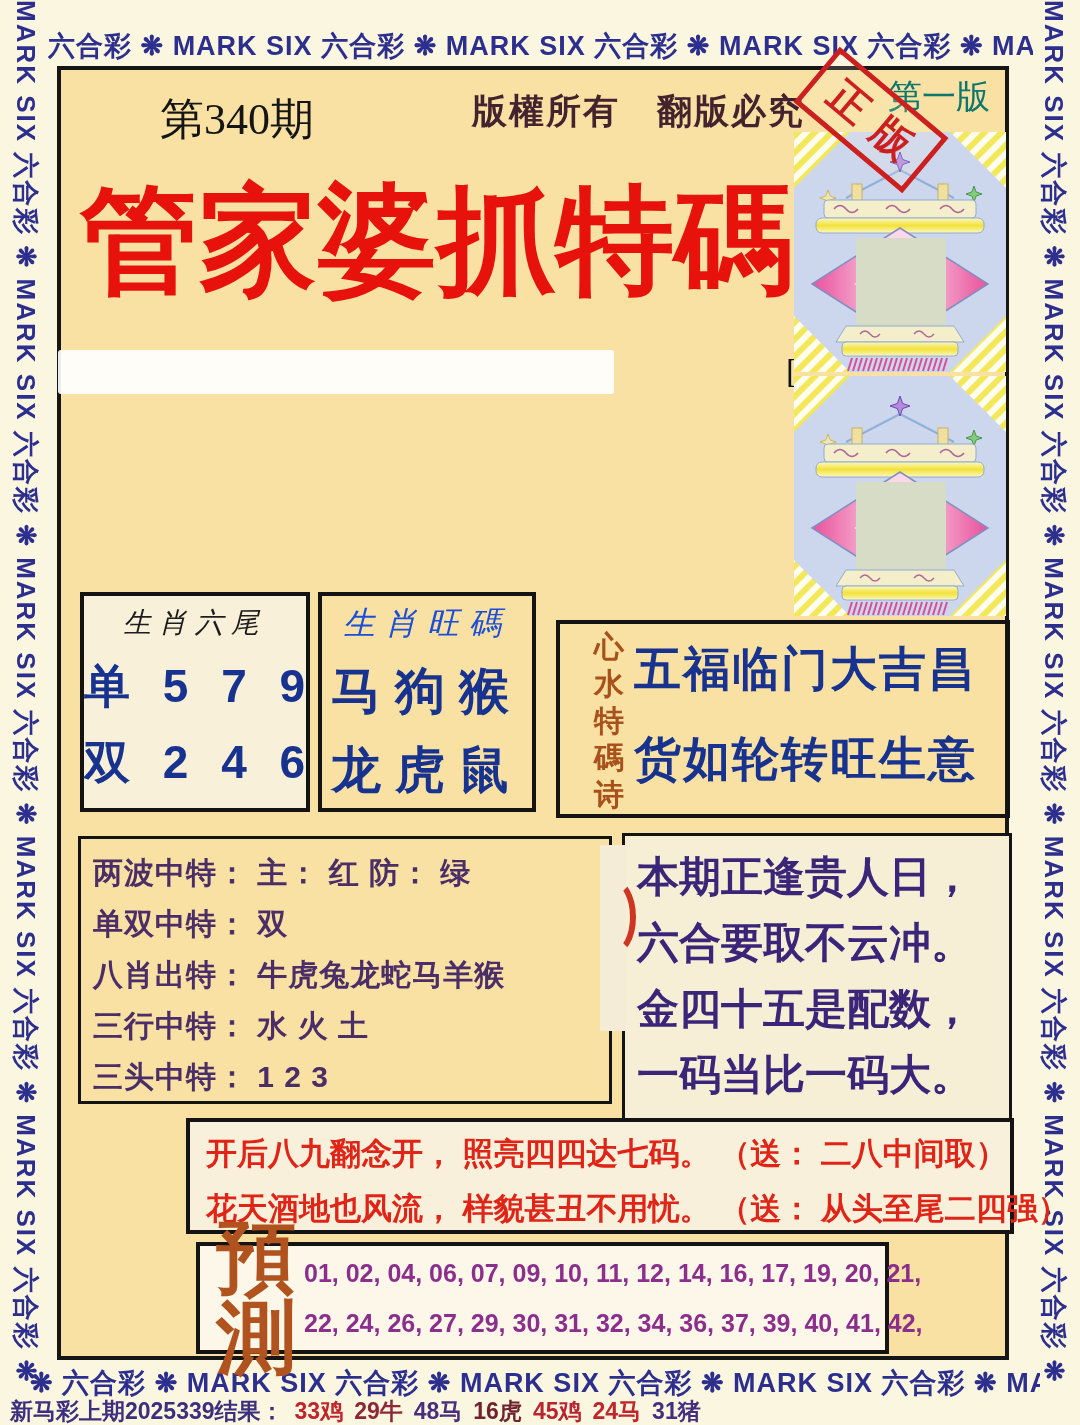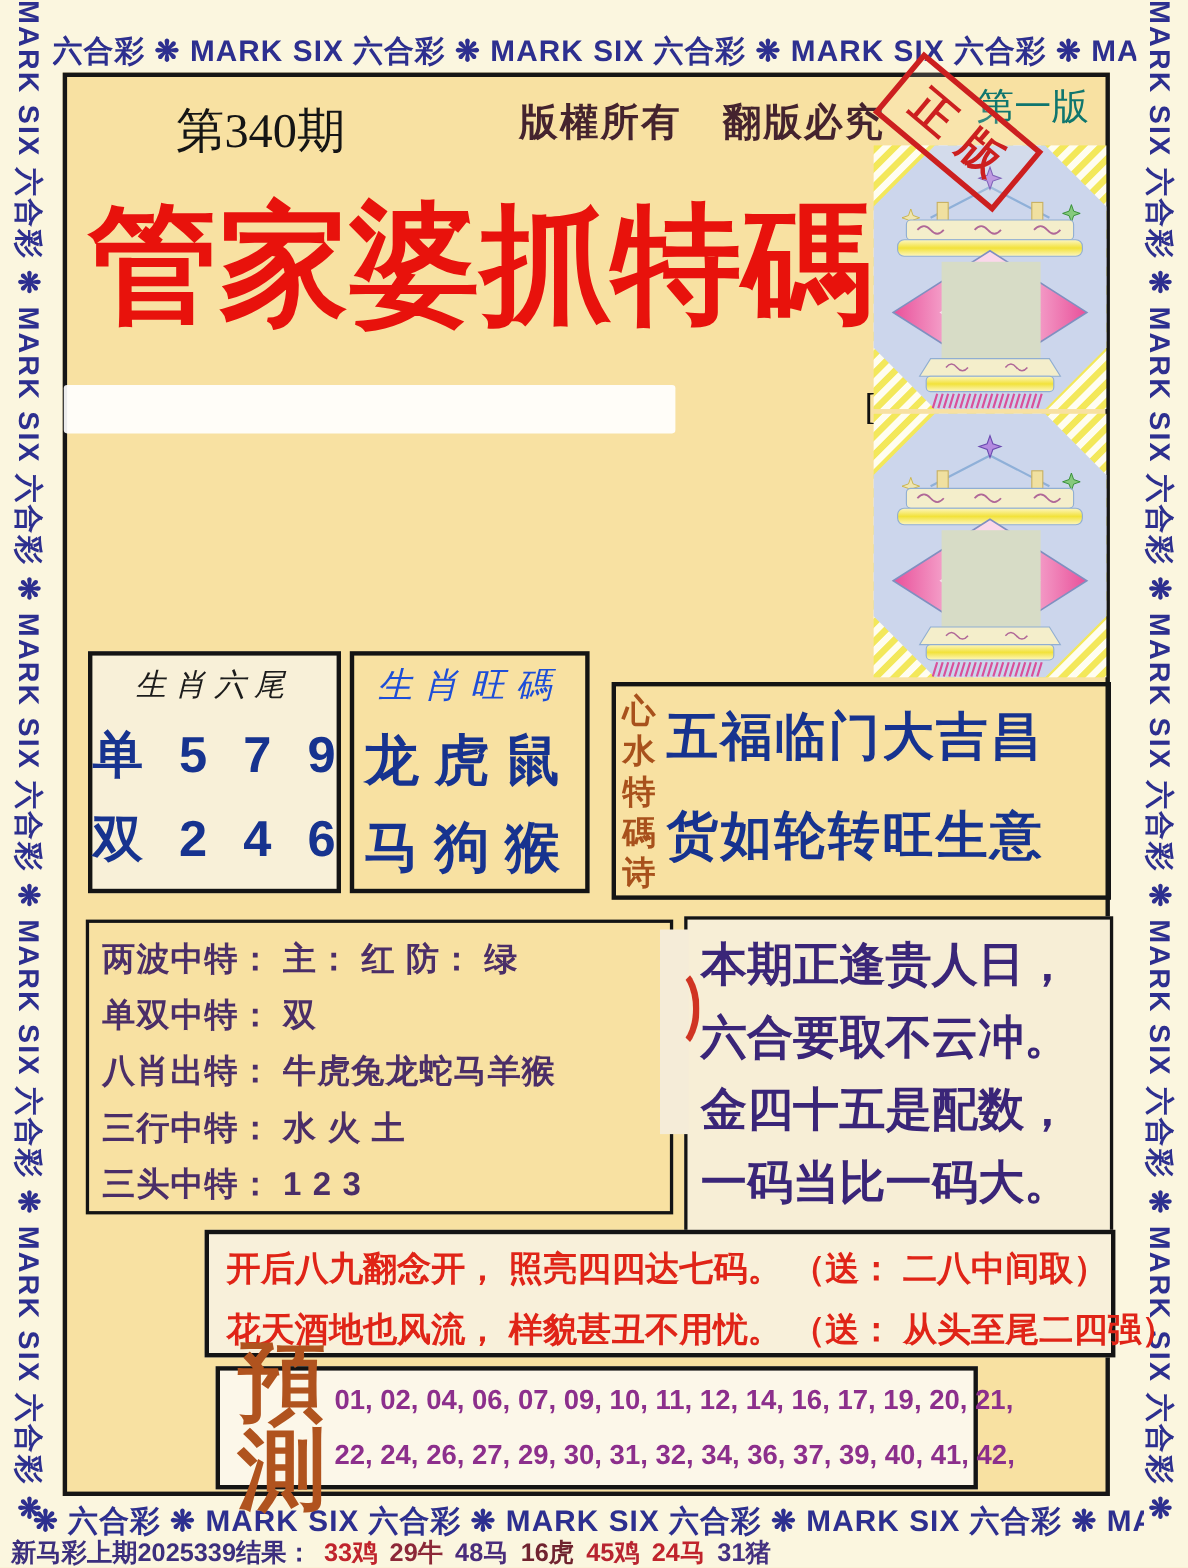--- a/index.html
+++ b/index.html
@@ -33,21 +33,21 @@
   
   .tailsbox{position:absolute;left:80px;top:592px;width:230px;height:220px;border:4px solid #141414;background:#f8f0d8;box-sizing:border-box;text-align:center;}
   .tails-title{margin-top:8px;font-family:"Liberation Serif",serif;font-style:italic;font-size:28px;color:#1c1c1c;letter-spacing:8px;}
   .tails-row{margin-top:14px;font-size:46px;font-weight:bold;color:#17338f;letter-spacing:10px;white-space:nowrap;}
   .hotbox{position:absolute;left:318px;top:592px;width:218px;height:220px;border:4px solid #141414;box-sizing:border-box;text-align:center;}
   .hot-title{margin-top:6px;font-family:"Liberation Serif",serif;font-style:italic;font-size:32px;color:#1d4ed8;letter-spacing:10px;}
   .hot-row{margin-top:12px;font-size:50px;font-weight:bold;color:#17338f;letter-spacing:14px;white-space:nowrap;}
 
   
   .heartbox{position:absolute;left:556px;top:620px;width:454px;height:198px;border:4px solid #141414;box-sizing:border-box;display:flex;}
-  .heart-label{width:42px;padding-top:4px;font-family:"Liberation Serif",serif;font-weight:bold;font-size:30px;line-height:37px;color:#a8511c;text-align:center;word-break:break-all;}
+  .heart-label{width:42px;padding-top:4px;font-family:"Liberation Serif",serif;font-weight:bold;font-size:30px;line-height:37px;color:#a8511c;text-align:center;word-break:break-all;padding-left:28px;}
   .heart-lines{flex:1;padding-left:4px;}
   .heart-line{font-size:47px;font-weight:bold;color:#17338f;line-height:90px;letter-spacing:2px;white-space:nowrap;}
 
   
   .tipsbox{position:absolute;left:78px;top:836px;width:534px;height:268px;border:3px solid #141414;box-sizing:border-box;padding:8px 4px 0 12px;}
   .tip-row{font-size:30px;font-weight:bold;color:#4b2e68;line-height:51px;letter-spacing:1px;white-space:nowrap;}
 
   
   .versebox{position:absolute;left:622px;top:833px;width:390px;height:322px;border:3px solid #141414;background:#f7eed6;box-sizing:border-box;padding:8px 0 0 12px;}
   .verse-line{font-size:42px;font-weight:bold;color:#3a2578;line-height:66px;white-space:nowrap;}
@@ -140,22 +140,22 @@
     </svg>
 
   <div class="tailsbox">
     <div class="tails-title">生肖六尾</div>
     <div class="tails-row">单 5 7 9</div>
     <div class="tails-row">双 2 4 6</div>
   </div>
 
   <div class="hotbox">
     <div class="hot-title">生肖旺碼</div>
+    <div class="hot-row">马狗猴</div>
     <div class="hot-row">龙虎鼠</div>
-    <div class="hot-row">马狗猴</div>
   </div>
 
   <div class="heartbox">
     <div class="heart-label">心水特碼诗</div>
     <div class="heart-lines">
       <div class="heart-line">五福临门大吉昌</div>
       <div class="heart-line">货如轮转旺生意</div>
     </div>
   </div>
 

